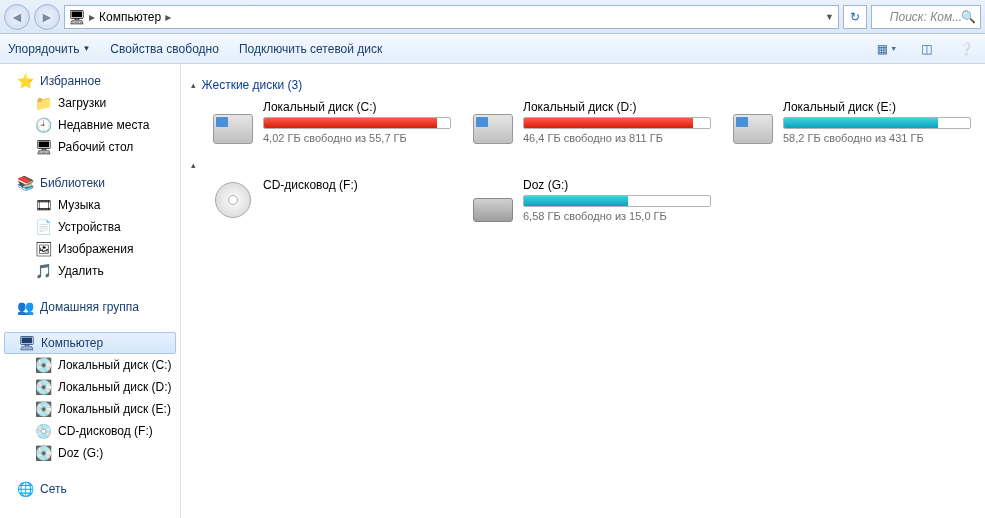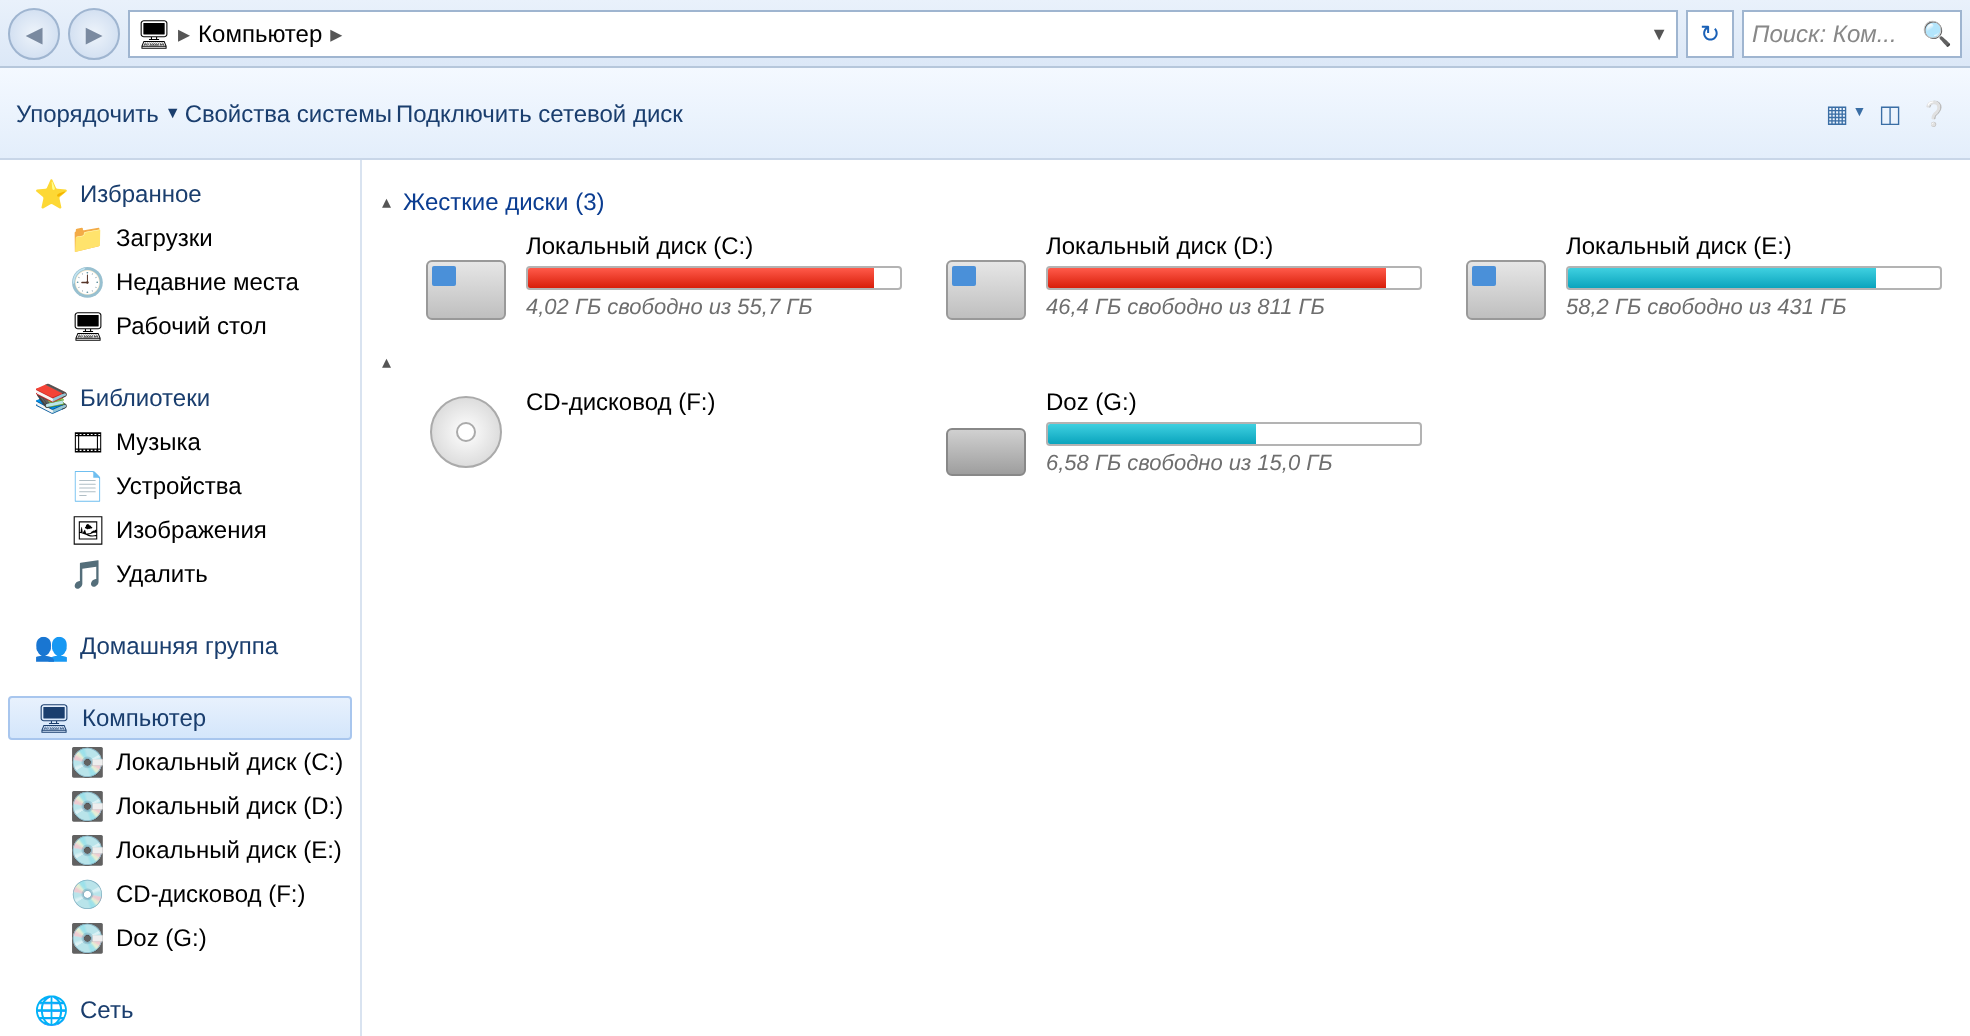--- a/index.html
+++ b/index.html
@@ -5,25 +5,25 @@
   * { box-sizing: border-box; margin: 0; padding: 0; font-family: "Segoe UI", Tahoma, sans-serif; font-size: 12px; }
   body { background: #fff; width: 985px; height: 518px; overflow: hidden; }
 
   
   .addrbar { display: flex; align-items: center; height: 34px; background: linear-gradient(#e9f1fb,#dce8f7); border-bottom: 1px solid #b6c7db; padding: 0 4px; gap: 4px; }
   .navbtn { width: 26px; height: 26px; border-radius: 50%; background: radial-gradient(#eef4fb,#c9d9ee); border: 1px solid #9fb5d0; display: flex; align-items: center; justify-content: center; color: #7a8aa0; font-size: 14px; }
   .path { flex: 1; height: 24px; background: #fff; border: 1px solid #9fb5d0; display: flex; align-items: center; padding: 0 4px; gap: 4px; }
   .path .sep { color: #555; }
   .path .dd { color: #555; font-size: 9px; }
   .refresh { width: 24px; height: 24px; background: #fff; border: 1px solid #9fb5d0; display: flex; align-items: center; justify-content: center; color: #1a61b7; }
-  .search { width: 110px; height: 24px; background: #fff; border: 1px solid #9fb5d0; display: flex; align-items: center; padding: 0 4px; color: #888; font-style: italic; position: relative; }
+  .search { width: 110px; height: 24px; background: #fff; border: 1px solid #9fb5d0; display: flex; align-items: center; padding: 0 4px; color: #888; font-style: italic; position: relative; justify-content: center; }
   .search .mag { position: absolute; right: 4px; color: #3a6ea5; font-style: normal; }
 
   
-  .toolbar { display: flex; align-items: center; height: 46px; background: linear-gradient(#f4f9ff,#e3eefb); border-bottom: 1px solid #c8d6e8; padding: 0 8px; gap: 2px; }
+  .toolbar { display: flex; align-items: center; height: 30px; background: linear-gradient(#f4f9ff,#e3eefb); border-bottom: 1px solid #c8d6e8; padding: 0 8px; gap: 20px; }
   .toolbar .item { color: #1a3e6e; display: flex; align-items: center; gap: 3px; }
   .toolbar .item .dd { font-size: 8px; }
   .toolbar .spacer { flex: 1; }
   .toolbar .iconbtn { width: 20px; height: 20px; display: flex; align-items: center; justify-content: center; color: #3a6ea5; }
 
   
   .main { display: flex; height: calc(518px - 34px - 30px); }
   .sidebar { width: 180px; padding: 6px 0; overflow: hidden; }
   .splitter { width: 1px; background: #d9e3f0; }
   .content { flex: 1; padding: 8px 10px; overflow: hidden; }
@@ -39,21 +39,21 @@
   .group-header .arrow { font-size: 9px; color: #555; }
   .drives { display: flex; flex-wrap: wrap; gap: 4px 20px; margin-left: 20px; }
   .drive { width: 240px; display: flex; gap: 8px; margin-bottom: 10px; }
   .drive-icon { width: 44px; height: 44px; display: flex; align-items: flex-end; justify-content: center; }
   .drive-info { flex: 1; display: flex; flex-direction: column; gap: 3px; }
   .drive-name { color: #000; }
   .bar { height: 12px; border: 1px solid #b3b3b3; background: #fff; border-radius: 2px; overflow: hidden; }
   .fill { height: 100%; }
   .fill.red { background: linear-gradient(#ff5a4a,#d81e0a); }
   .fill.teal { background: linear-gradient(#3fd0e0,#0aa4bd); }
-  .drive-sub { color: #6e6e6e; font-size: 11px; font-style: italic; }
+  .drive-sub { color: #6e6e6e; font-size: 11px; }
 
   
   .hdd { width: 40px; height: 30px; background: linear-gradient(#e6e6e6,#bfbfbf); border: 1px solid #999; border-radius: 3px; position: relative; }
   .hdd::before { content:""; position:absolute; top:2px; left:2px; width:12px; height:10px; background:#4a90d9; border-radius:1px; }
   .cd { width: 36px; height: 36px; border-radius: 50%; background: radial-gradient(#fff,#cfcfcf); border: 1px solid #aaa; position: relative; top:-4px; }
   .cd::after { content:""; position:absolute; top:50%; left:50%; width:8px;height:8px;background:#fff;border:1px solid #aaa;border-radius:50%; transform:translate(-50%,-50%); }
   .usb { width: 40px; height: 24px; background: linear-gradient(#d0d0d0,#9e9e9e); border: 1px solid #888; border-radius: 3px; }
 </style>
 </head>
 <body>
@@ -75,21 +75,21 @@
     <span class="mag">🔍</span>
   </div>
 </div>
 
 <div class="toolbar">
   <div class="item">
       <span>Упорядочить</span>
       <span class="dd">▼</span>
     </div>
   <div class="item">
-      <span>Свойства системы</span>
+      <span>Свойства свободно</span>
     </div>
   <div class="item">
       <span>Подключить сетевой диск</span>
     </div>
   <div class="spacer"></div>
   <div class="iconbtn">▦<span class="dd" style="font-size:7px;margin-left:2px">▼</span></div>
   <div class="iconbtn">◫</div>
   <div class="iconbtn" style="color:#1a61b7">❔</div>
 </div>
 

